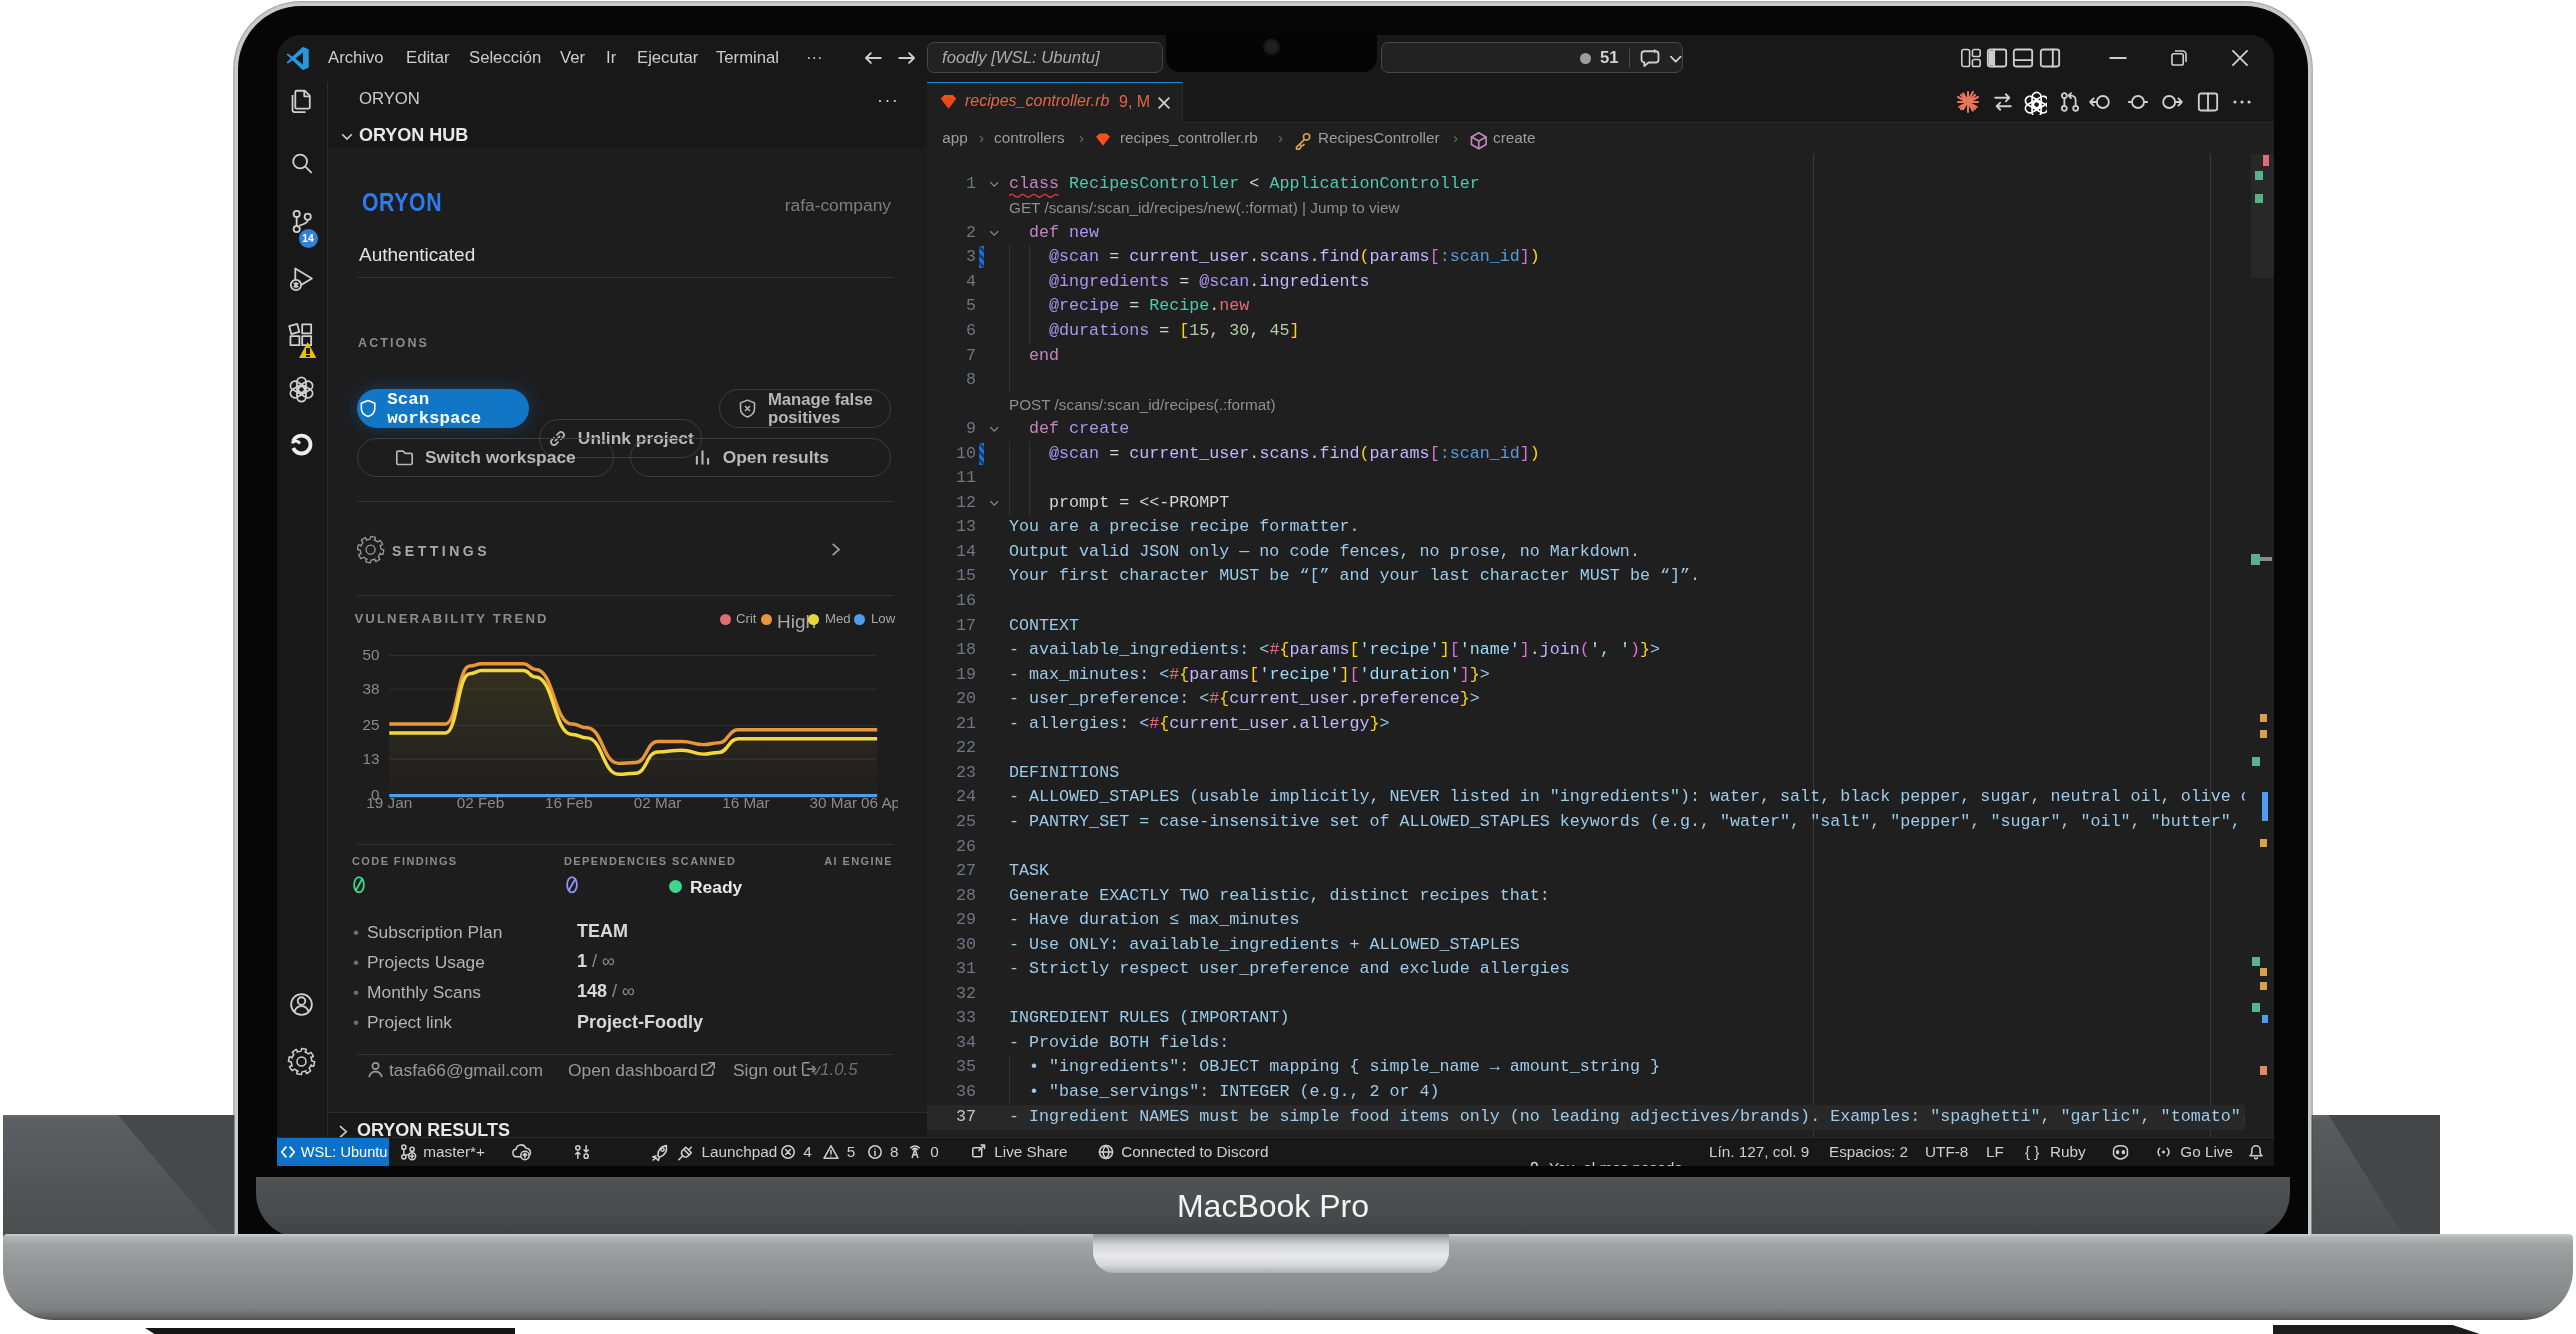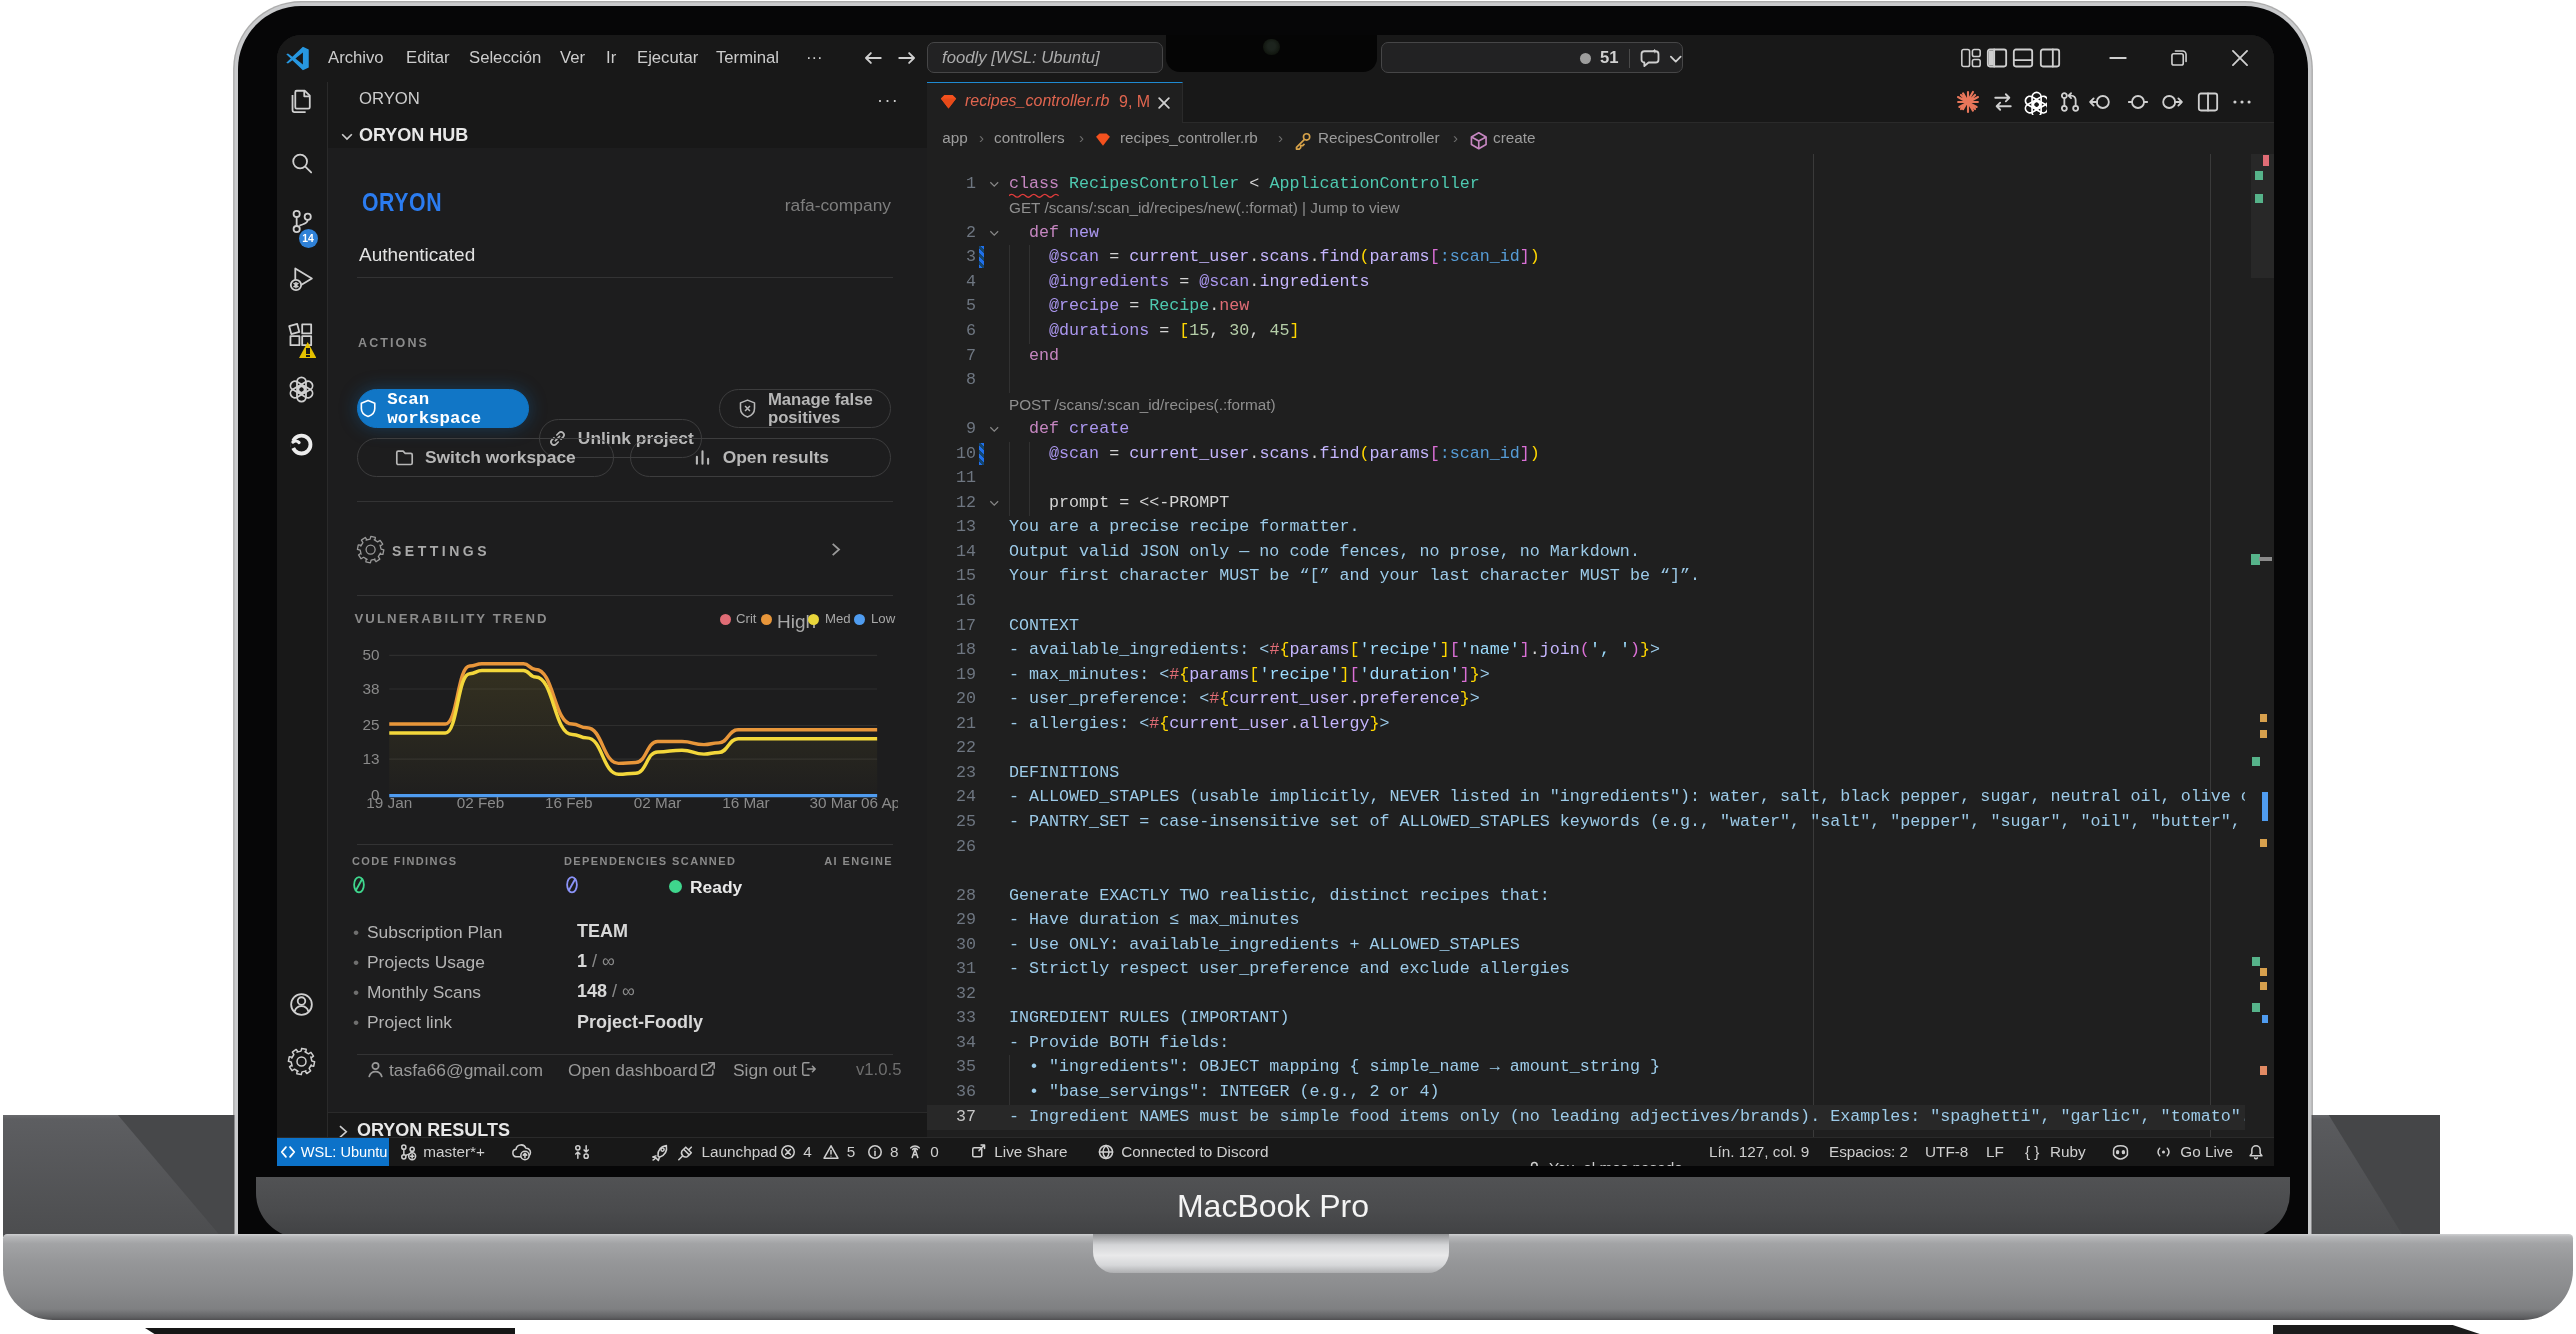--- a/index.html
+++ b/index.html
@@ -311,21 +311,21 @@
           </svg></div>
 <div class="abs" style="left:61px;top:912px;font-size:17.4px;color:#9a9a9a;">tasfa66@gmail.com</div>
 <div class="abs" style="left:240px;top:912px;font-size:17.4px;color:#9a9a9a;">Open dashboard</div>
 <div class="abs" style="left:371px;top:912px;"><svg width="18" height="18" viewBox="0 0 26 26" fill="none">
             <path d="M11 6H6a2 2 0 0 0-2 2v12a2 2 0 0 0 2 2h12a2 2 0 0 0 2-2v-5M14 4h8v8M22 4 11 15" stroke="#9a9a9a" stroke-width="2.2" fill="none" stroke-linecap="round" stroke-linejoin="round"></path>
           </svg></div>
 <div class="abs" style="left:405px;top:912px;font-size:17.4px;color:#9a9a9a;">Sign out</div>
 <div class="abs" style="left:472px;top:912px;"><svg width="18" height="18" viewBox="0 0 26 26" fill="none">
             <path d="M13 4H6a2 2 0 0 0-2 2v14a2 2 0 0 0 2 2h7M11 13h11M18 9l4 4-4 4" stroke="#9a9a9a" stroke-width="2.2" fill="none" stroke-linecap="round" stroke-linejoin="round"></path>
           </svg></div>
-<div class="abs" style="left:528px;top:912px;font-size:16.7px;color:#6e6e6e;">v1.0.5</div>
+<div class="abs" style="left:484px;top:912px;font-size:16.7px;color:#6e6e6e;font-style:italic;">v1.0.5</div>
 </div>
 <div class="abs" style="left:0;top:1030px;width:599px;border-top:0.7px solid #2a2a2a;"></div>
 <div class="abs" style="left:4.9px;top:1040px;"><svg width="19.5" height="19.5" viewBox="0 0 28 28" fill="none">
           <path d="M10 6l9 8-9 8" stroke="#cccccc" stroke-width="2.4" fill="none"></path>
         </svg></div>
 <div class="abs" style="left:29px;top:1038px;font-size:18px;font-weight:bold;color:#e8e8e8;">ORYON RESULTS</div>
 </div>
 <div id="editor" class="abs">
 <div id="tabs">
 <div id="tab1">
@@ -435,20 +435,21 @@
 <div class="row" style="top:460px"><span class="ln">17</span><span class="ct"><i class="tx">CONTEXT</i></span></div>
 <div class="row" style="top:484px"><span class="ln">18</span><span class="ct"><i class="tx">- available_ingredients: &lt;</i><i class="rd">#</i><i class="b1">{</i><i class="fn">params</i><i class="b1">[</i><i class="st">'recipe'</i><i class="b1">]</i><i class="b2">[</i><i class="st">'name'</i><i class="b2">]</i><i class="op">.</i><i class="fn">join</i><i class="b2">(</i><i class="st">', '</i><i class="b2">)</i><i class="b1">}</i><i class="tx">&gt;</i></span></div>
 <div class="row" style="top:509px"><span class="ln">19</span><span class="ct"><i class="tx">- max_minutes: &lt;</i><i class="rd">#</i><i class="b1">{</i><i class="fn">params</i><i class="b1">[</i><i class="st">'recipe'</i><i class="b1">]</i><i class="b2">[</i><i class="st">'duration'</i><i class="b2">]</i><i class="b1">}</i><i class="tx">&gt;</i></span></div>
 <div class="row" style="top:533px"><span class="ln">20</span><span class="ct"><i class="tx">- user_preference: &lt;</i><i class="rd">#</i><i class="b1">{</i><i class="fn">current_user</i><i class="op">.</i><i class="fn">preference</i><i class="b1">}</i><i class="tx">&gt;</i></span></div>
 <div class="row" style="top:558px"><span class="ln">21</span><span class="ct"><i class="tx">- allergies: &lt;</i><i class="rd">#</i><i class="b1">{</i><i class="fn">current_user</i><i class="op">.</i><i class="fn">allergy</i><i class="b1">}</i><i class="tx">&gt;</i></span></div>
 <div class="row" style="top:582px"><span class="ln">22</span><span class="ct"></span></div>
 <div class="row" style="top:607px"><span class="ln">23</span><span class="ct"><i class="tx">DEFINITIONS</i></span></div>
 <div class="row" style="top:631px"><span class="ln">24</span><span class="ct"><i class="tx">- ALLOWED_STAPLES (usable implicitly, NEVER listed in "ingredients"): water, salt, black pepper, sugar, neutral oil, olive oil, butter</i></span></div>
 <div class="row" style="top:656px"><span class="ln">25</span><span class="ct"><i class="tx">- PANTRY_SET = case-insensitive set of ALLOWED_STAPLES keywords (e.g., "water", "salt", "pepper", "sugar", "oil", "butter", "vinegar")</i></span></div>
 <div class="row" style="top:681px"><span class="ln">26</span><span class="ct"></span></div>
+<div class="row" style="top:705px"><span class="ln">27</span><span class="ct"><i class="tx">TASK</i></span></div>
 <div class="row" style="top:730px"><span class="ln">28</span><span class="ct"><i class="tx">Generate EXACTLY TWO realistic, distinct recipes that:</i></span></div>
 <div class="row" style="top:754px"><span class="ln">29</span><span class="ct"><i class="tx">- Have duration ≤ max_minutes</i></span></div>
 <div class="row" style="top:779px"><span class="ln">30</span><span class="ct"><i class="tx">- Use ONLY: available_ingredients + ALLOWED_STAPLES</i></span></div>
 <div class="row" style="top:803px"><span class="ln">31</span><span class="ct"><i class="tx">- Strictly respect user_preference and exclude allergies</i></span></div>
 <div class="row" style="top:828px"><span class="ln">32</span><span class="ct"></span></div>
 <div class="row" style="top:852px"><span class="ln">33</span><span class="ct"><i class="tx">INGREDIENT RULES (IMPORTANT)</i></span></div>
 <div class="row" style="top:877px"><span class="ln">34</span><span class="ct"><i class="tx">- Provide BOTH fields:</i></span></div>
 <div class="row" style="top:901px"><b class="gd" style="left:82px"></b><span class="ln">35</span><span class="ct"><i class="tx">  • "ingredients": OBJECT mapping { simple_name → amount_string }</i></span></div>
 <div class="row" style="top:926px"><b class="gd" style="left:82px"></b><span class="ln">36</span><span class="ct"><i class="tx">  • "base_servings": INTEGER (e.g., 2 or 4)</i></span></div>
 <div class="row" style="top:951px"><b class="hl"></b><span class="ln lnh">37</span><span class="ct"><i class="tx">- Ingredient NAMES must be simple food items only (no leading adjectives/brands). Examples: "spaghetti", "garlic", "tomato".</i></span></div>

